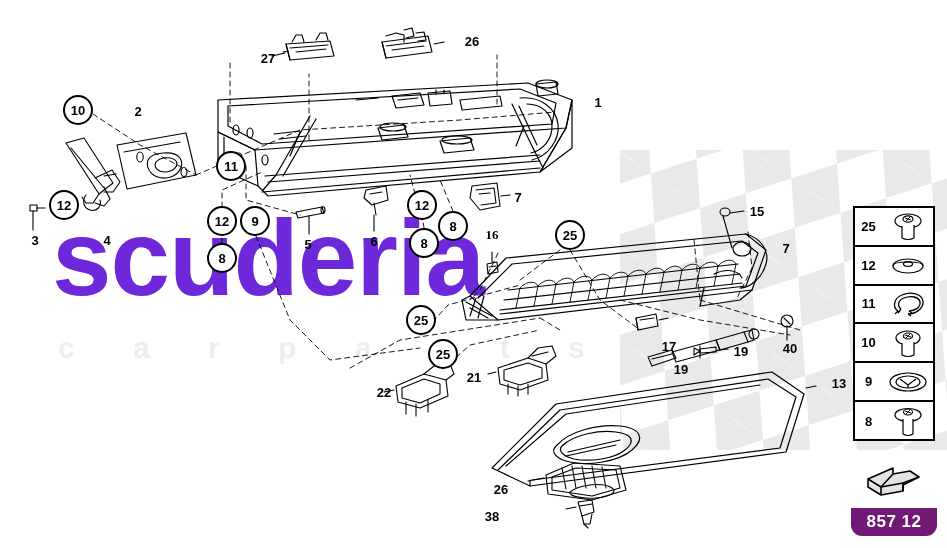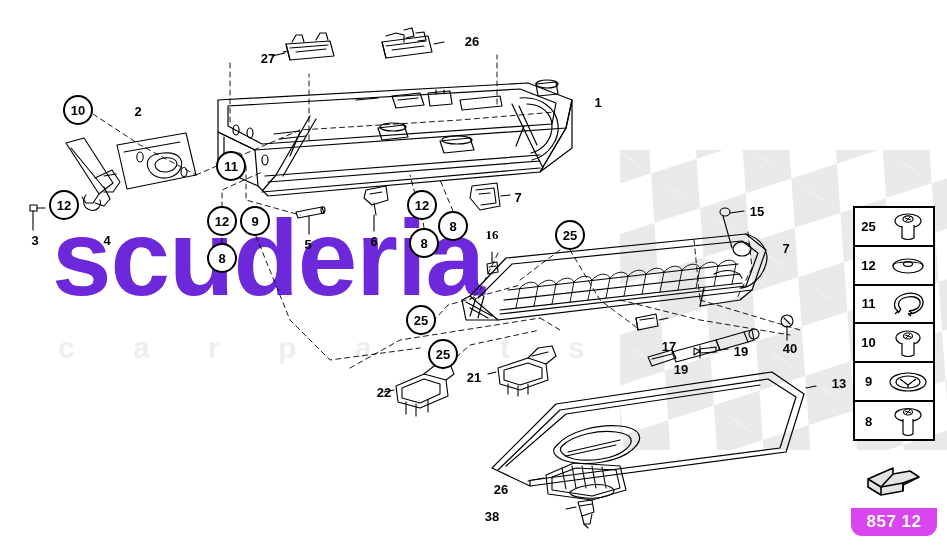--- a/index.html
+++ b/index.html
@@ -122,21 +122,21 @@
     overflow:hidden;
     box-sizing:border-box;
   }
   #badge .b-top{
     height:50px;
     background:#ffffff;
     display:flex;align-items:center;justify-content:center;
   }
   #badge .b-bot{
     height:28px;
-    background:#d946ef;
+    background:#701a75;
     color:#ffffff;
     font-size:17px;font-weight:bold;
     display:flex;align-items:center;justify-content:center;
     letter-spacing:.5px;
   }
 </style>
 </head>
 <body>
 
 <div id="page">

